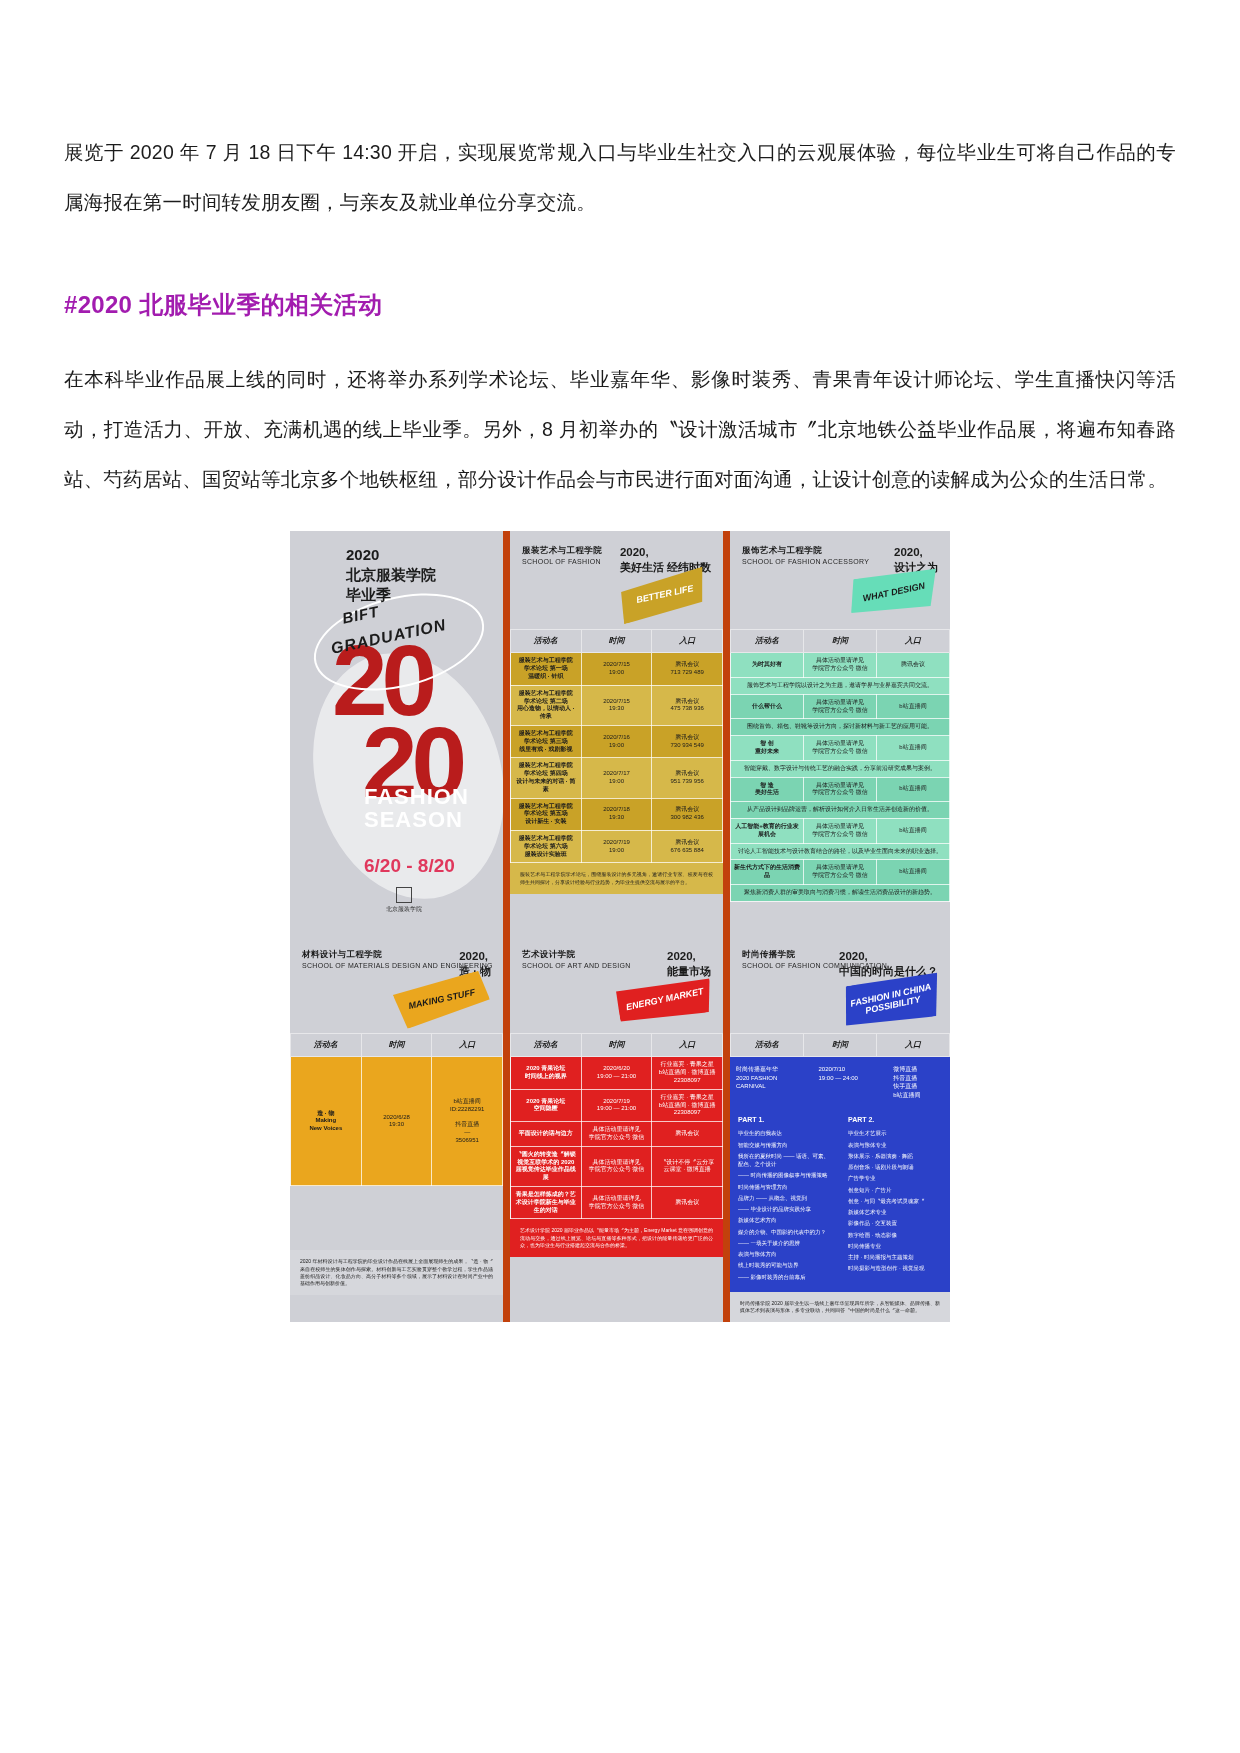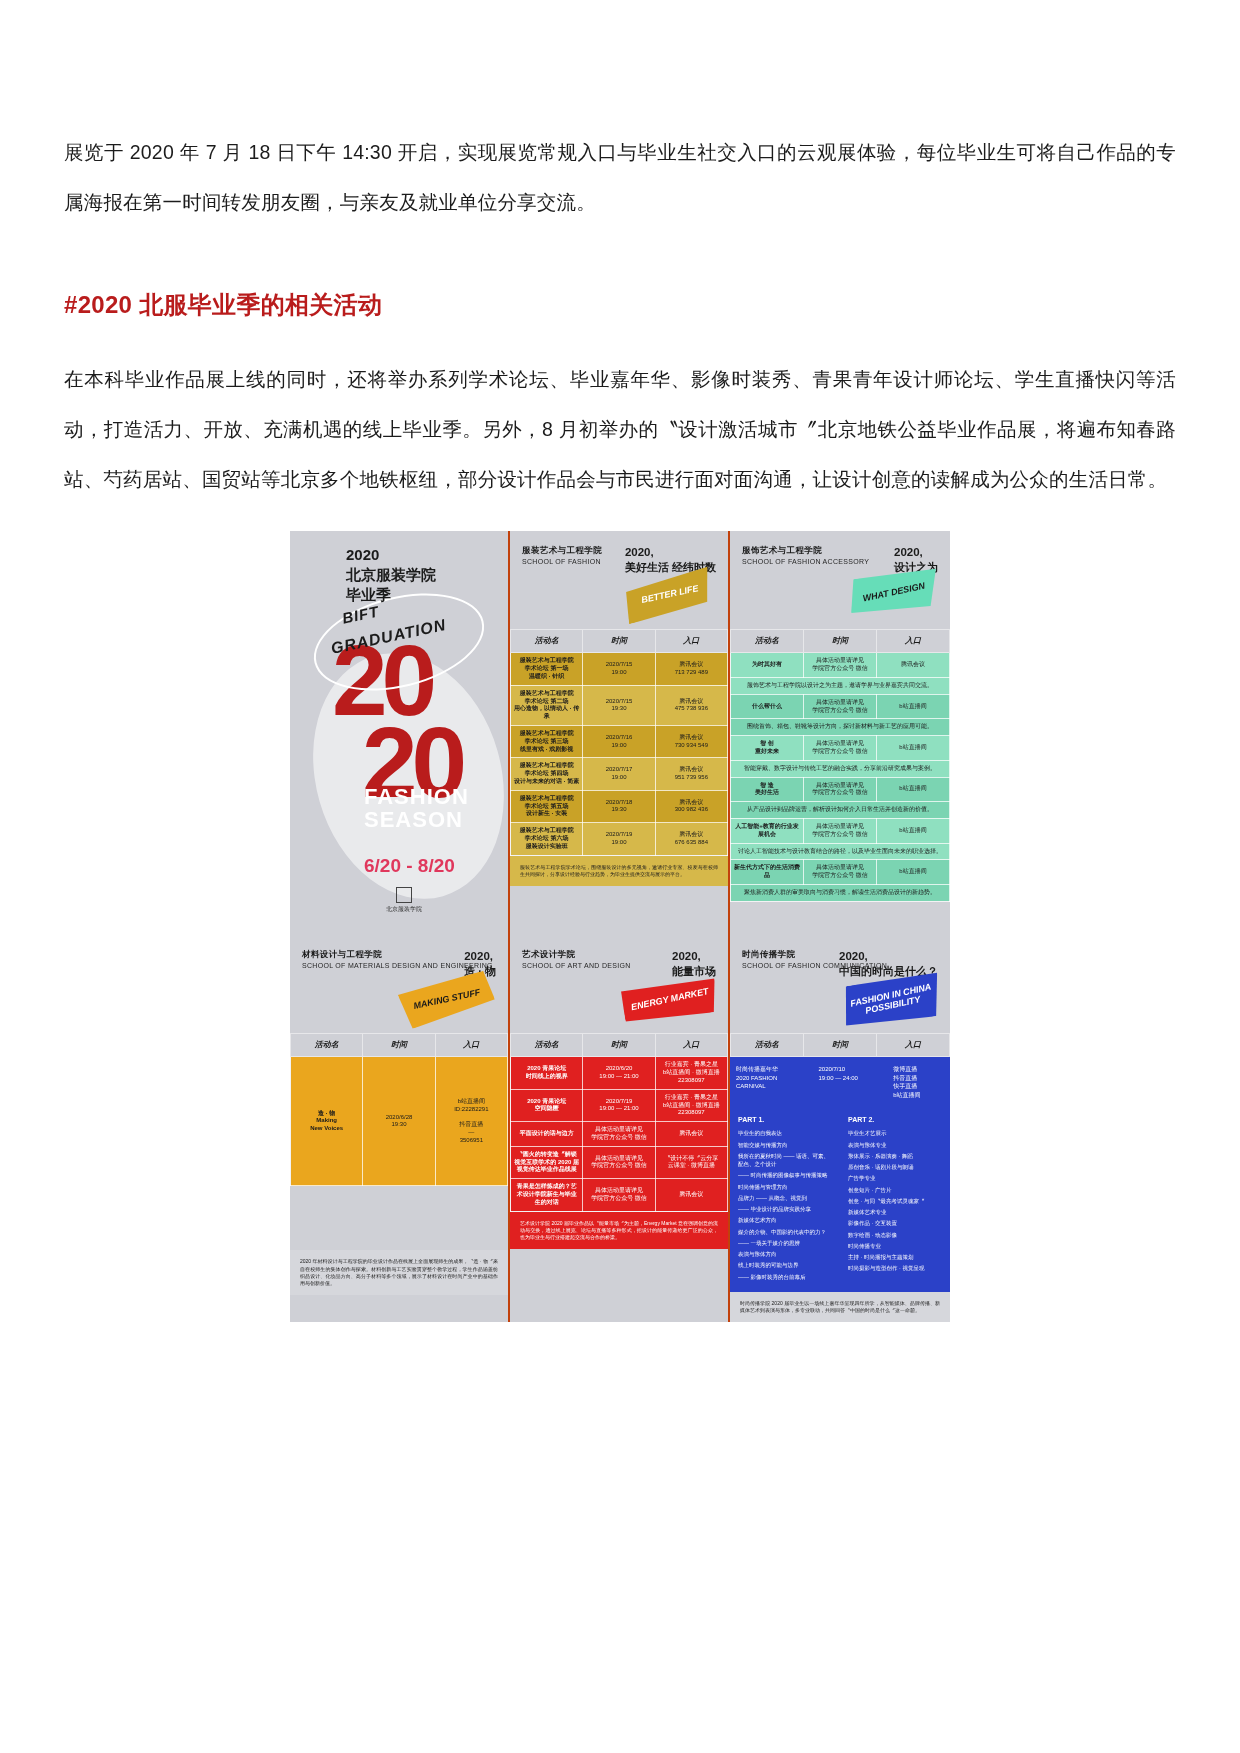--- a/index.html
+++ b/index.html
@@ -37,42 +37,42 @@
     text-align: justify;
   }
   p.body-text.tight {
     margin-bottom: 0;
   }
   h2.section-title {
     font-size: 24px;
     font-weight: bold;
     margin: 62px 0 34px 0;
     letter-spacing: 0.3px;
-    color: #b91c1c;
+    color: #a21caf;
   }
   .poster-wrap {
     margin-top: 26px;
     display: flex;
     justify-content: center;
   }
   .poster {
     width: 660px;
     background: #cfd0d6;
     position: relative;
     font-size: 7px;
     color: #1b1b1b;
     line-height: 1.35;
   }
   .poster-grid {
     display: grid;
     grid-template-columns: 1fr 1fr 1fr;
   }
   .cell {
     position: relative;
-    border-right: 2px solid #c2410c;
+    border-right: 7px solid #c2410c;
     box-sizing: border-box;
   }
   .cell:last-child { border-right: none; }
 
   
   .school-head {
     height: 98px;
     position: relative;
     padding: 14px 10px 0 12px;
     box-sizing: border-box;

